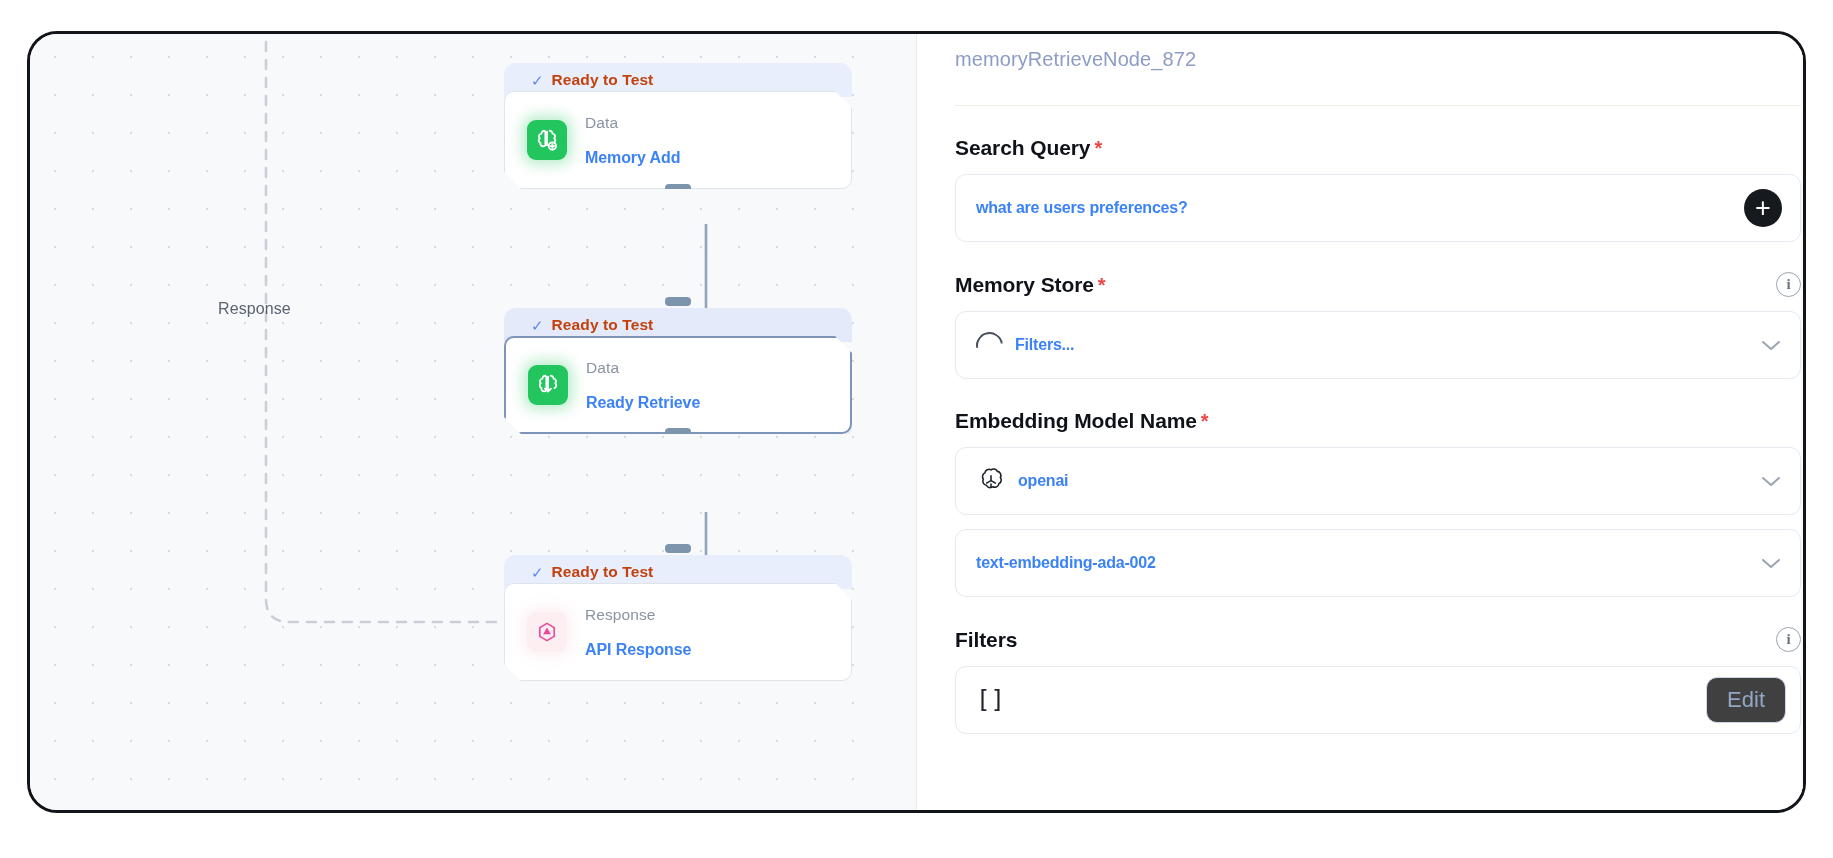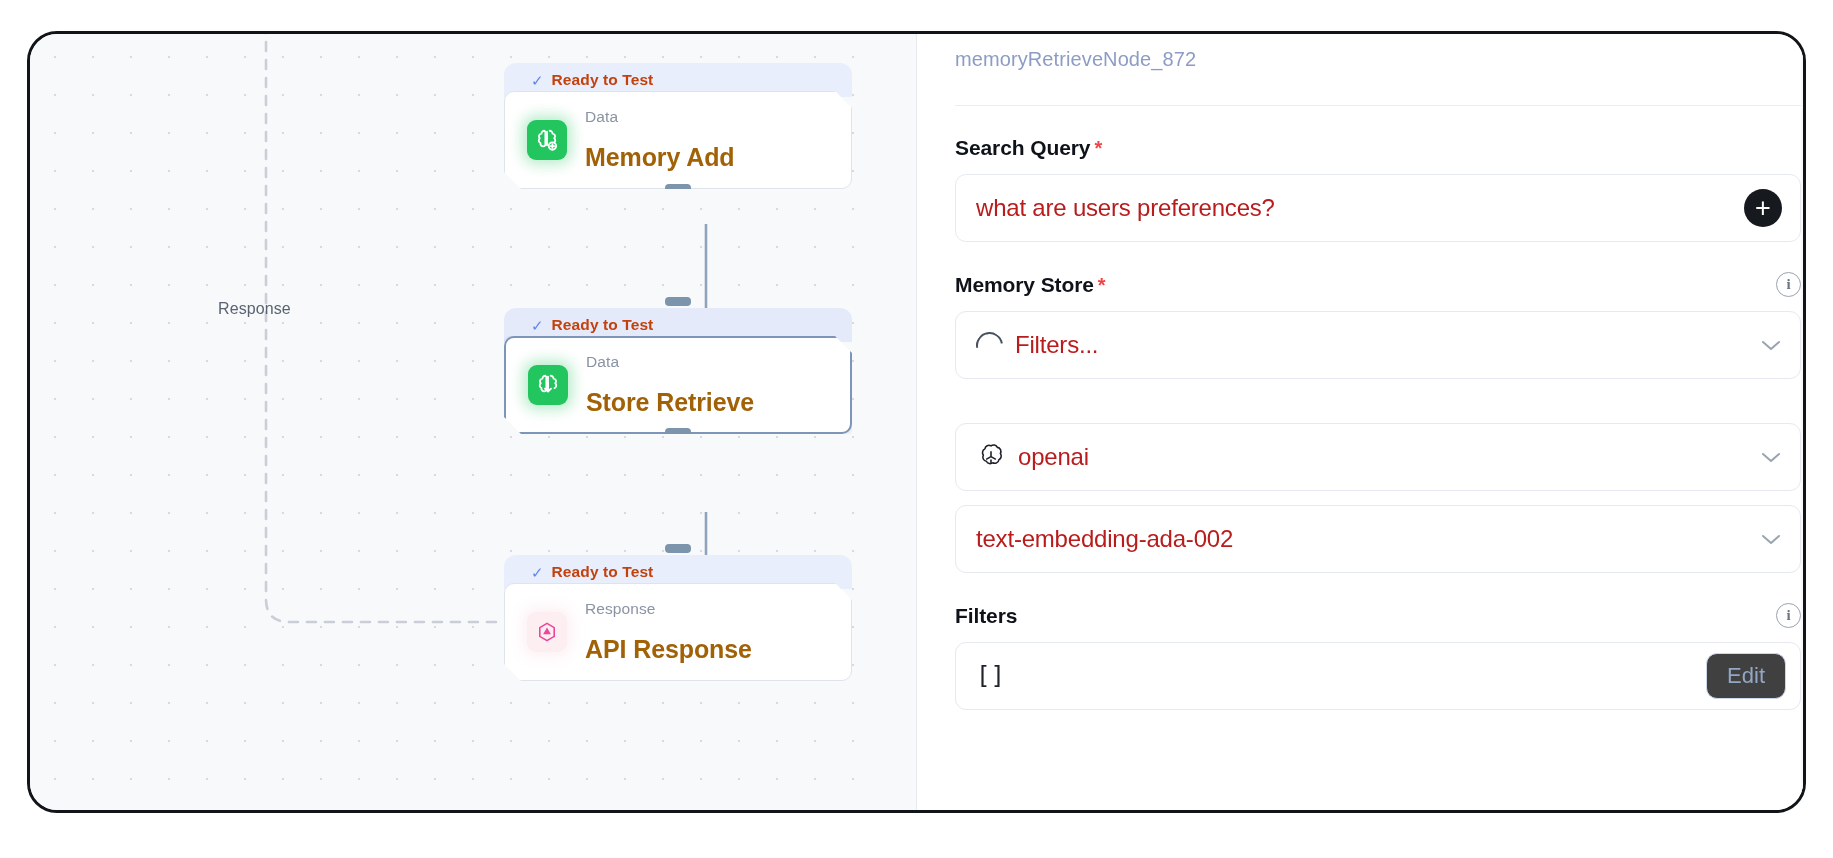--- a/index.html
+++ b/index.html
@@ -91,21 +91,21 @@
     flex: none;
   }
   .node-icon.green { background: #22c55e; box-shadow: 0 0 13px 5px rgba(34,197,94,.30); }
   .node-icon.pink  { background: #fdeef2; box-shadow: 0 0 13px 5px rgba(253,238,242,.85); }
 
   .node-meta { display: flex; flex-direction: column; gap: 17px; }
   .node-kind {
     font-size: 15.5px; color: #8a93a4; letter-spacing: .1px;
   }
   .node-title {
-    font-size: 25px; font-weight: 700; color: #a16207; letter-spacing: -.1px;
+    font-size: 16px; font-weight: 700; color: #3b82f6; letter-spacing: -.1px;
   }
 
   .handle {
     position: absolute;
     width: 26px; height: 9px;
     background: #7d94ad;
     border-radius: 4px;
     left: 50%; margin-left: -13px;
     z-index: 3;
   }
@@ -157,22 +157,22 @@
     height: 68px;
     border: 1.5px solid #e6e9ef;
     border-radius: 11px;
     background: #ffffff;
     display: flex; align-items: center;
     padding: 0 18px 0 20px;
     gap: 12px;
     position: relative;
   }
   .control .val {
-    font-size: 24px; color: #b91c1c; letter-spacing: -.2px;
-    flex: 1; white-space: nowrap; overflow: hidden;
+    font-size: 16px; color: #3b82f6; letter-spacing: -.2px;
+    flex: 1; white-space: nowrap; overflow: hidden; font-weight: bold;
   }
 
   .chevron {
     color: #9aa3b0; font-size: 20px; flex: none; line-height: 1;
   }
 
   .plus-btn {
     width: 38px; height: 38px; border-radius: 50%;
     background: #16191d;
     display: flex; align-items: center; justify-content: center;
@@ -269,21 +269,21 @@
           <div class="node-icon green">
             <svg width="26" height="26" viewBox="0 0 24 24" fill="none" stroke="#fff" stroke-width="1.7" stroke-linecap="round" stroke-linejoin="round">
               <path d="M9.5 3.5a2.6 2.6 0 0 0-2.6 2.6 2.5 2.5 0 0 0-1.6 4.3 2.6 2.6 0 0 0 .7 4.4 2.5 2.5 0 0 0 2.4 3.1 2.5 2.5 0 0 0 2.1-1.1V4.7a2.5 2.5 0 0 0-1-1.2z"></path>
               <path d="M14.5 3.5a2.6 2.6 0 0 1 2.6 2.6 2.5 2.5 0 0 1 1.6 4.3 2.6 2.6 0 0 1-.7 4.4"></path>
               <path d="M12 4.2v10.2"></path>
               <path d="M12 10.4v7.6M9.2 15.4 12 18.2l2.8-2.8"></path>
             </svg>
           </div>
           <div class="node-meta">
             <span class="node-kind">Data</span>
-            <span class="node-title">Store Retrieve</span>
+            <span class="node-title">Ready Retrieve</span>
           </div>
           <div class="handle" style="bottom:-5px;"></div>
         </div>
       </div>
 
       <div class="node" style="left:474px; top:515px;">
         <div class="handle" style="top:-5px;"></div>
         <div class="node-status">
           <span class="chk">✓</span>
           <span class="st-txt">Ready to Test</span>
@@ -333,20 +333,25 @@
             <span class="val">Filters...</span>
             <span class="chevron">
               <svg width="22" height="14" viewBox="0 0 22 14" fill="none" stroke="#9aa3b0" stroke-width="2" stroke-linecap="round" stroke-linejoin="round">
                   <path d="M3 4l8 7 8-7"></path>
                 </svg>
             </span>
           </div>
         </div>
 
         <div class="field">
+          <div class="field-label-row">
+            <div>
+              <span class="field-label">Embedding Model Name</span><span class="req">*</span>
+            </div>
+          </div>
           <div class="control">
             <span class="oai-icon">
               <svg width="30" height="30" viewBox="0 0 24 24" fill="none" stroke="#1b1f26" stroke-width="1.25" stroke-linejoin="round">
                 <path d="M12 3.1a3.3 3.3 0 0 1 5.1 1.2 3.3 3.3 0 0 1 2.4 4.9 3.3 3.3 0 0 1-1.2 5 3.3 3.3 0 0 1-4.9 2.4 3.3 3.3 0 0 1-5.1-1.2 3.3 3.3 0 0 1-2.4-4.9 3.3 3.3 0 0 1 1.2-5A3.3 3.3 0 0 1 12 3.1z"></path>
                 <path d="M12 7.3v4.4l3.9 2.2M12 11.7 8.1 13.9M12 16.9v-3"></path>
               </svg>
             </span>
             <span class="val">openai</span>
             <span class="chevron">
               <svg width="22" height="14" viewBox="0 0 22 14" fill="none" stroke="#9aa3b0" stroke-width="2" stroke-linecap="round" stroke-linejoin="round">

